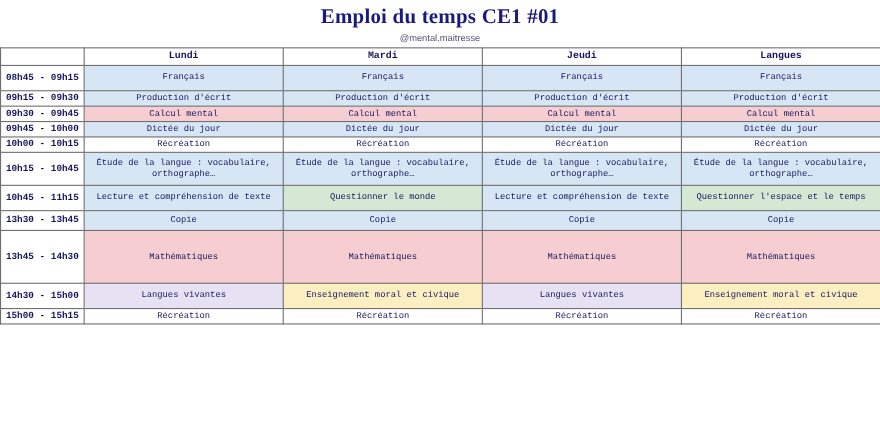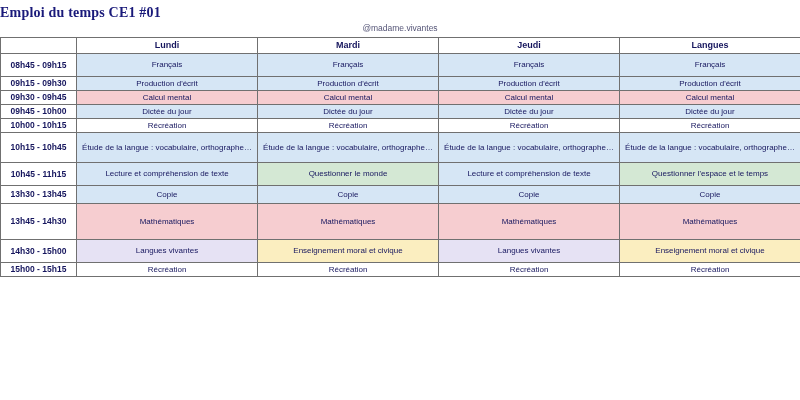--- a/index.html
+++ b/index.html
@@ -10,38 +10,40 @@
     font-family: "Liberation Sans", sans-serif;
     overflow: hidden;
   }
   #sheet {
     width: 800px;
     height: 400px;
     position: relative;
     overflow: hidden;
   }
   .title {
+    text-align: center;
     font-family: "Liberation Serif", serif;
-    font-size: 14px;
+    font-size: 19px;
     font-weight: bold;
     color: #1a1a7a;
     margin: 5px 0 0 0;
     letter-spacing: 0.2px;
   }
   .subtitle {
     text-align: center;
     font-size: 8.5px;
     color: #555577;
     margin: 2px 0 4px 0;
   }
   table.timetable {
     border-collapse: collapse;
     table-layout: fixed;
     width: 800px;
     font-size: 8px;
+    font-family: Liberation Mono, monospace;
   }
   table.timetable col.hcol { width: 76px; }
   table.timetable col.dcol { width: 181px; }
   table.timetable th, table.timetable td {
     border: 1px solid #707070;
     padding: 0;
     text-align: center;
     vertical-align: middle;
     color: #16165e;
     line-height: 1.25;
@@ -68,29 +70,29 @@
     white-space: nowrap;
   }
   td.slot {
     padding: 1px 3px;
     font-size: 8px;
   }
   .r-h14 { height: 14px; }
   .r-h18 { height: 18px; }
   .r-h26 { height: 23px; }
   .r-h30 { height: 30px; }
-  .r-h40 { height: 36px; }
+  .r-h40 { height: 48px; }
   .two-line { line-height: 1.35; }
 </style>
 </head>
 <body>
 
 <div id="sheet">
   <div class="title">Emploi du temps CE1 #01</div>
-  <div class="subtitle">@madame.vivantes</div>
+  <div class="subtitle">@mental.maitresse</div>
   <table class="timetable">
     <colgroup>
       <col class="hcol">
       <col class="dcol">
       <col class="dcol">
       <col class="dcol">
       <col class="dcol">
     </colgroup>
     <thead>
       <tr>

